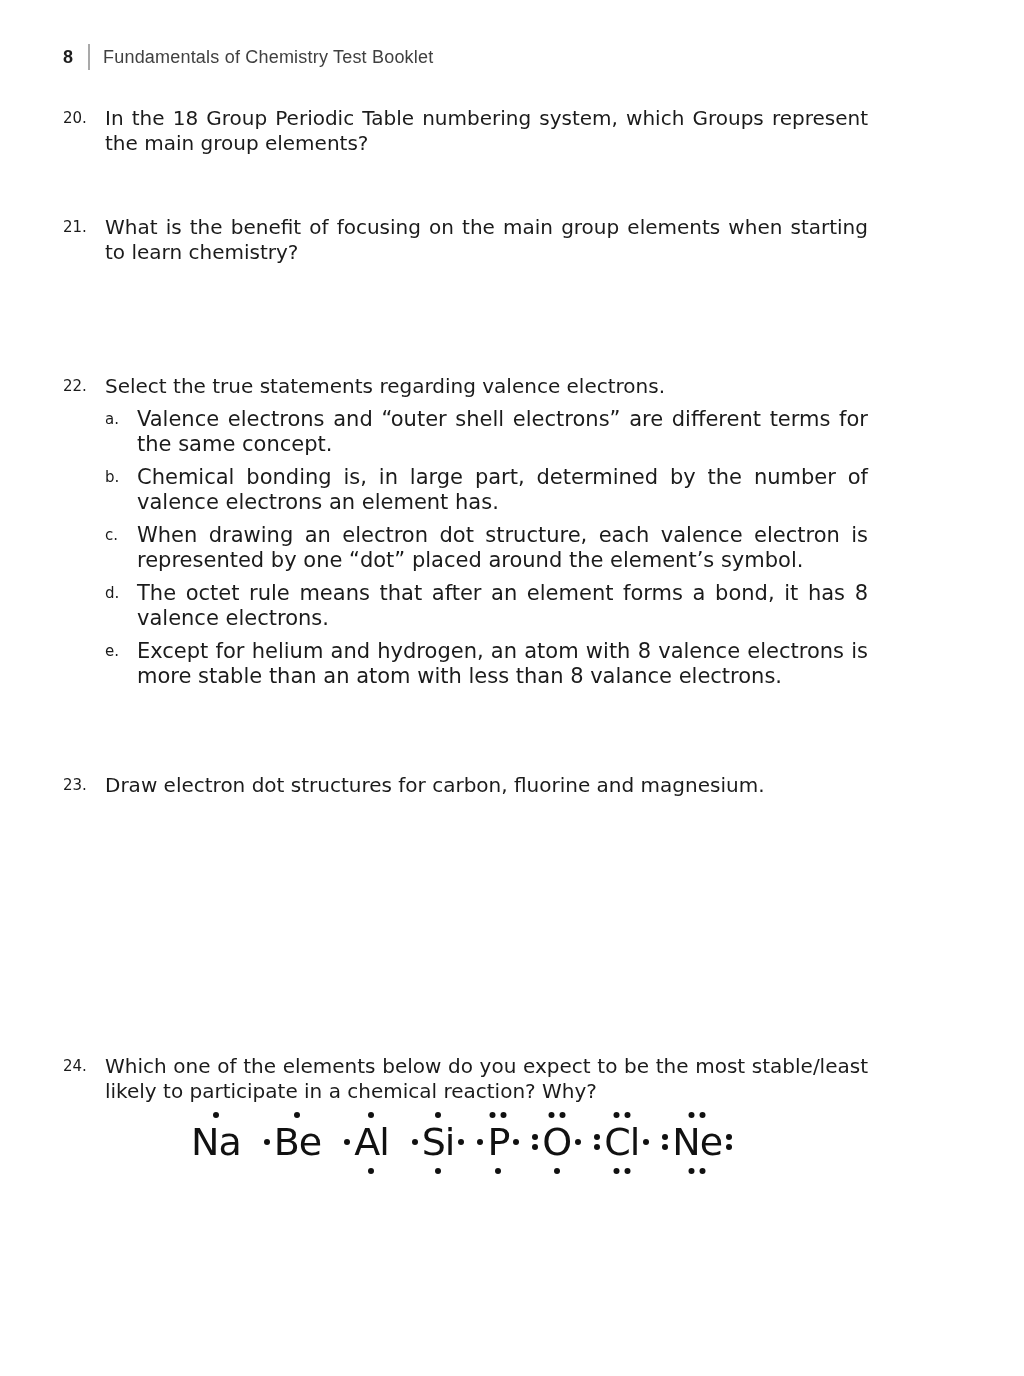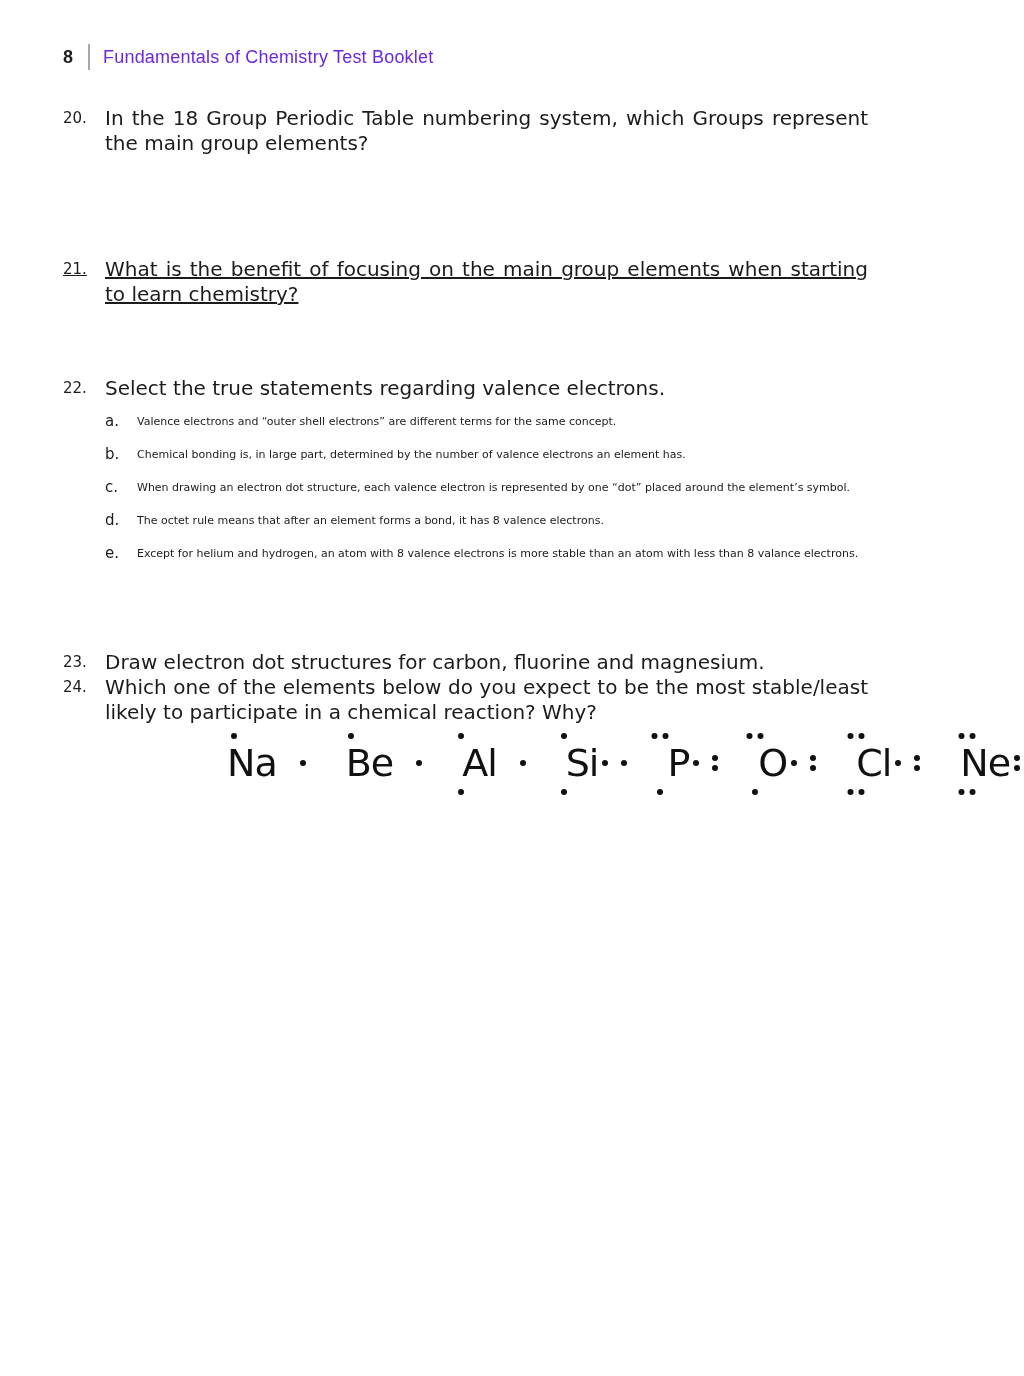--- a/index.html
+++ b/index.html
@@ -28,55 +28,55 @@
   }
   .page-header .divider {
     width: 2px;
     height: 26px;
     background: #a9a9a9;
     margin: 0 13px 0 15px;
   }
   .page-header .booklet-title {
     font-size: 18px;
     letter-spacing: 0.2px;
-    color: #6d28d9;
+    color: #404040;
   }
   
   .content {
     padding: 36px 156px 0 63px; 
   }
   .question { display: flex; }
   .q-num {
     flex: 0 0 42px;
     font-size: 15px;
     line-height: 25px;
   }
   .q-text {
     flex: 1;
     font-size: 20px;
     line-height: 25px;
     text-align: justify;
   }
   
-  #questions .q-block:nth-child(1) { margin-bottom: 101px; }
-  #questions .q-block:nth-child(2) { margin-bottom: 69px; text-decoration: underline; }
+  #questions .q-block:nth-child(1) { margin-bottom: 59px; }
+  #questions .q-block:nth-child(2) { margin-bottom: 109px; }
   #questions .q-block:nth-child(3) { margin-bottom: 84px;  }
-  #questions .q-block:nth-child(4) { }
+  #questions .q-block:nth-child(4) { margin-bottom: 256px; }
   #questions .q-block:nth-child(5) { margin-bottom: 6px;  }
   
   .options { margin-top: 7px; }
   .option { display: flex; margin-left: 42px; margin-top: 8px; }
   .opt-letter {
     flex: 0 0 32px;
     font-size: 15px;
     line-height: 25px;
   }
   .opt-text {
     flex: 1;
-    font-size: 11px;
+    font-size: 21px;
     line-height: 25px;
     text-align: justify;
   }
   
   .dot-row {
     display: flex;
     align-items: center;
     gap: 13px;
     margin-left: 118px;
     width: fit-content;
@@ -85,21 +85,20 @@
     position: relative;
     display: inline-block;
     padding: 13px 10px;
   }
   .sym {
     font-size: 38px;
     line-height: 38px;
     color: #111;
     letter-spacing: -1px;
     display: block;
-    margin-left: 36px;
   }
   .dgroup { position: absolute; display: flex; }
   .dg-top    { top: 2px;    left: 50%; transform: translateX(-50%); flex-direction: row;    gap: 5px; }
   .dg-bottom { bottom: 0px; left: 50%; transform: translateX(-50%); flex-direction: row;    gap: 5px; }
   .dg-left   { left: 0px;   top: 50%;  transform: translateY(-50%); flex-direction: column; gap: 4px; }
   .dg-right  { right: 0px;  top: 50%;  transform: translateY(-50%); flex-direction: column; gap: 4px; }
   .dot {
     width: 6px; height: 6px;
     border-radius: 50%;
     background: #111;

